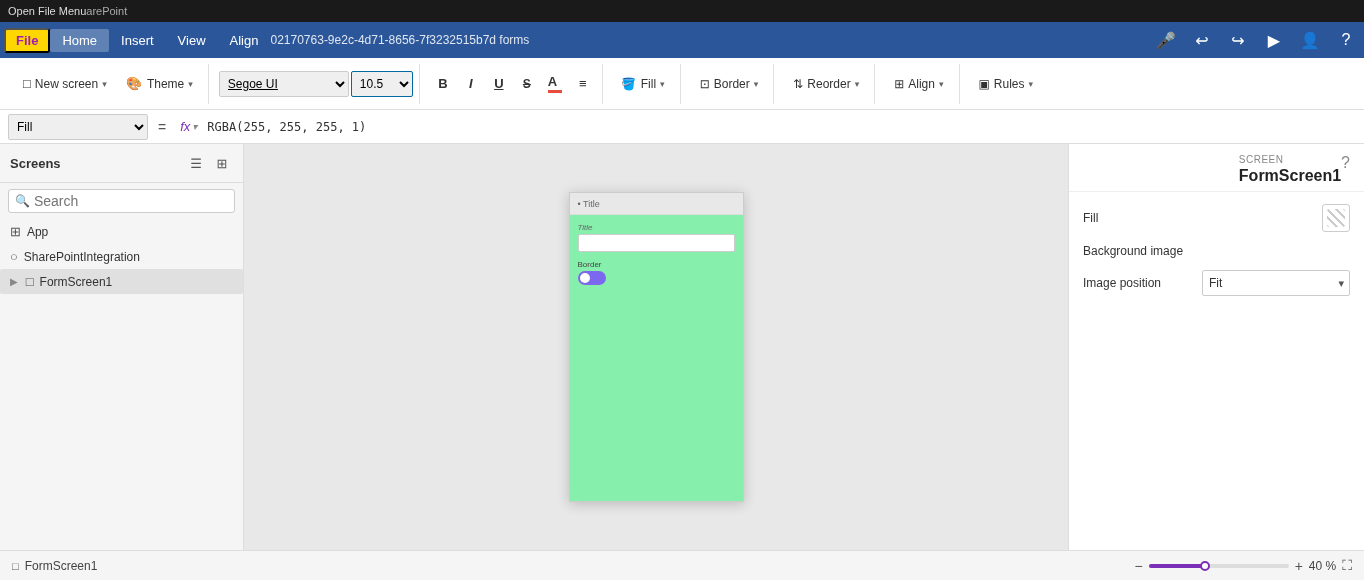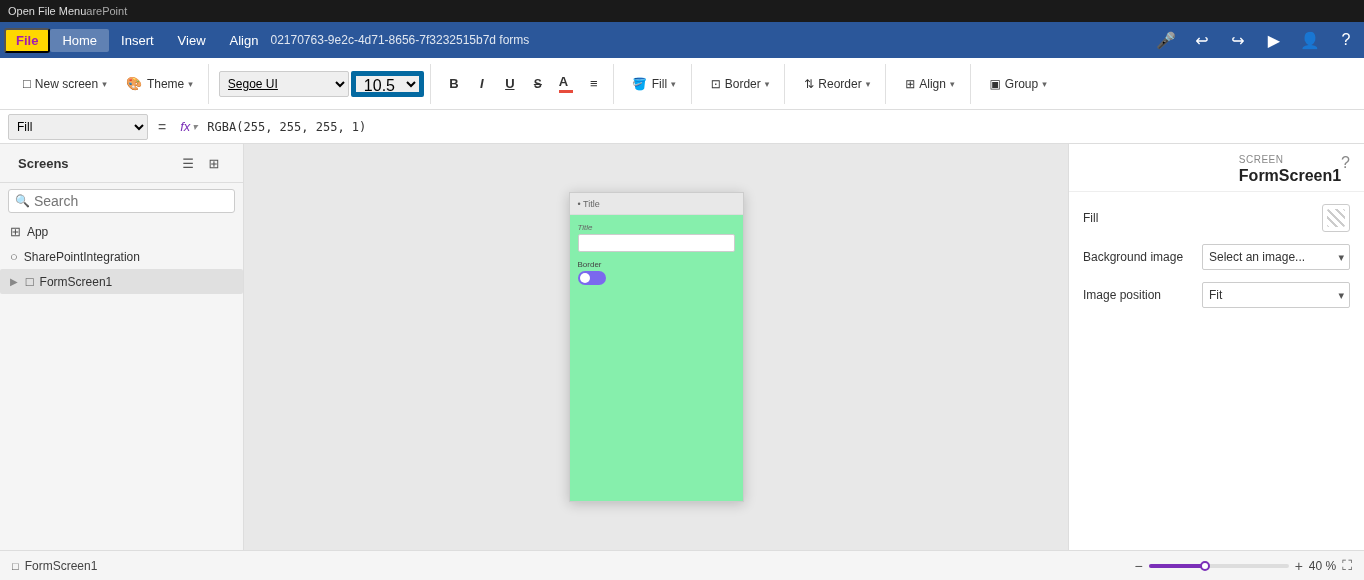--- a/index.html
+++ b/index.html
@@ -92,26 +92,26 @@
     .font-select {
       width: 130px;
       height: 26px;
       border: 1px solid #ccc;
       border-radius: 2px;
       padding: 0 4px;
       font-size: 12px;
       text-decoration: underline;
     }
     .size-select {
-      width: 73px;
+      width: 62px;
       height: 26px;
-      border: 5px solid #0369a1;
+      border: 1px solid #0369a1;
       border-radius: 2px;
       padding: 0 4px;
-      font-size: 16px;
+      font-size: 12px;
     }
     .format-btn {
       width: 26px; height: 26px;
       display: flex; align-items: center; justify-content: center;
       border: 1px solid transparent;
       border-radius: 2px;
       cursor: pointer;
       font-size: 13px;
       font-weight: bold;
       color: #333;
@@ -167,21 +167,21 @@
       width: 244px;
       background: #f5f5f5;
       border-right: 1px solid #ddd;
       display: flex;
       flex-direction: column;
     }
     .sidebar-header {
       display: flex;
       align-items: center;
       justify-content: space-between;
-      padding: 8px 18px;
+      padding: 8px 10px;
       border-bottom: 1px solid #ddd;
       background: #f5f5f5;
     }
     .sidebar-title {
       font-size: 13px;
       font-weight: 600;
       color: #333;
     }
     .sidebar-icons { display: flex; gap: 4px; }
     .sidebar-icon {
@@ -514,21 +514,21 @@
   <div class="ribbon-group">
     <div class="ribbon-btn">
       <span>⊞</span>
       <span>Align</span>
       <span class="chevron">▾</span>
     </div>
   </div>
   <div class="ribbon-group">
     <div class="ribbon-btn">
       <span>▣</span>
-      <span>Group</span>
+      <span>Rules</span>
       <span class="chevron">▾</span>
     </div>
   </div>
 </div>
 
 <div class="formula-bar">
   <select class="formula-select">
     <option>Fill</option>
   </select>
   <span class="formula-eq">=</span>
@@ -594,25 +594,20 @@
     </div>
     <div class="panel-content">
       <div class="panel-row">
         <span class="panel-row-label">Fill</span>
         <div class="fill-swatch-btn">
           <div class="fill-swatch-inner"></div>
         </div>
       </div>
       <div class="panel-row">
         <span class="panel-row-label">Background image</span>
-        <div class="select-wrapper">
-          <select>
-            <option>Select an image...</option>
-          </select>
-        </div>
       </div>
       <div class="panel-row">
         <span class="panel-row-label">Image position</span>
         <div class="select-wrapper">
           <select>
             <option>Fit</option>
             <option>Fill</option>
             <option>Stretch</option>
             <option>Tile</option>
             <option>Center</option>

